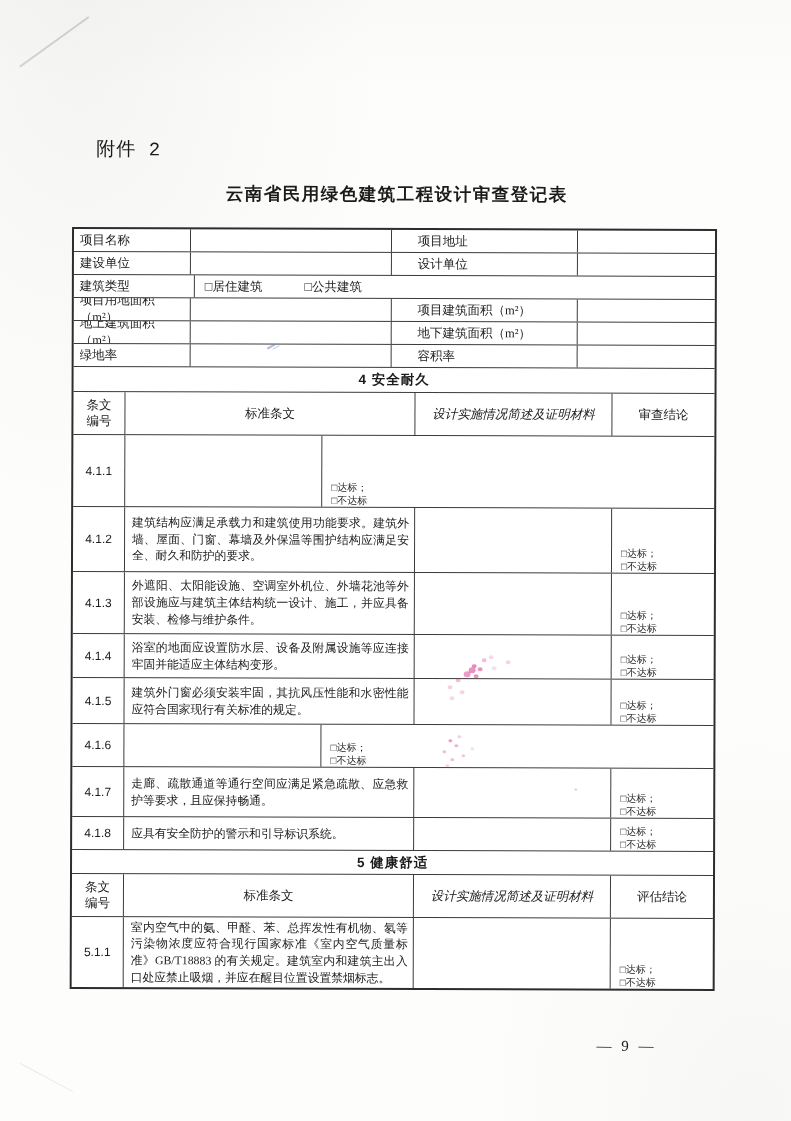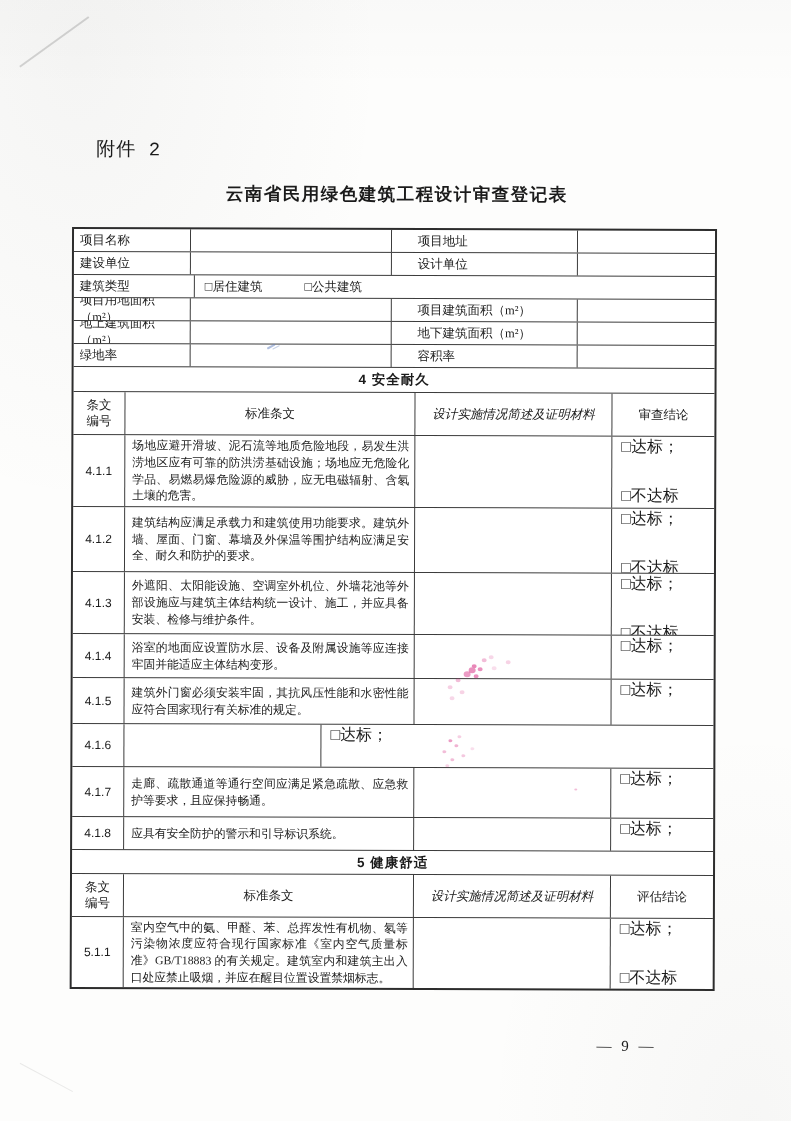--- a/index.html
+++ b/index.html
@@ -49,22 +49,22 @@
   .col-header .cell{display:flex;align-items:center;justify-content:center;text-align:center;font-size:12.5px;}
   .c1{width:52px;}
   .c2{width:290px;}
   .c3{width:197px;font-style:italic;}
   .c4{width:102px;}
   .wrap2{display:inline-block;width:2.1em;line-height:1.3;}
   .clause-id{display:flex;align-items:center;justify-content:center;font-size:12px;
     font-family:"Liberation Sans",sans-serif;}
   .clause-text{display:flex;align-items:center;padding:2px 5px 2px 7px;}
   .clause-text span{font-size:11.8px;line-height:1.42;text-align:justify;text-justify:inter-ideograph;}
-  .result-cell{display:flex;flex-direction:column;justify-content:flex-start;padding-left:9px;
-    font-size:16px;line-height:1.3;gap:28px;}
+  .result-cell{display:flex;flex-direction:column;justify-content:flex-end;padding-left:9px;
+    font-size:10px;line-height:1.3;}
 
   
   .streak{position:absolute;background:rgba(110,110,110,0.28);pointer-events:none;}
   .streak-tl{left:10px;top:42px;width:85px;height:1.5px;transform:rotate(-36deg);}
   .streak-bl{left:18px;top:1078px;width:60px;height:1px;transform:rotate(28deg);opacity:.5;}
   .ink{position:absolute;border-radius:50%;pointer-events:none;}
   .smudge1{left:472px;top:664px;width:5px;height:4px;background:rgba(213,36,126,0.55);
     box-shadow:
       6px 3px 0 0 rgba(213,36,126,0.5), -7px 8px 0 1px rgba(213,36,126,0.45),
       2px 10px 0 0 rgba(213,36,126,0.5), -16px 14px 0 0 rgba(213,36,126,0.3),
@@ -141,23 +141,20 @@
       <div class="cell c1">
           <span class="wrap2">条文编号</span>
         </div>
       <div class="cell c2">标准条文</div>
       <div class="cell c3">设计实施情况简述及证明材料</div>
       <div class="cell c4">审查结论</div>
     </div>
 
     <div class="trow" style="height:72px">
       <div class="cell c1 clause-id">4.1.1</div>
-      <div class="cell c2 clause-text">
-          <span>场地应避开滑坡、泥石流等地质危险地段，易发生洪涝地区应有可靠的防洪涝基础设施；场地应无危险化学品、易燃易爆危险源的威胁，应无电磁辐射、含氡土壤的危害。</span>
-        </div>
       <div class="cell c3"></div>
       <div class="cell c4 result-cell">
         <span>□达标；</span>
         <span>□不达标</span>
       </div>
     </div>
 
     <div class="trow" style="height:65px">
       <div class="cell c1 clause-id">4.1.2</div>
       <div class="cell c2 clause-text">

